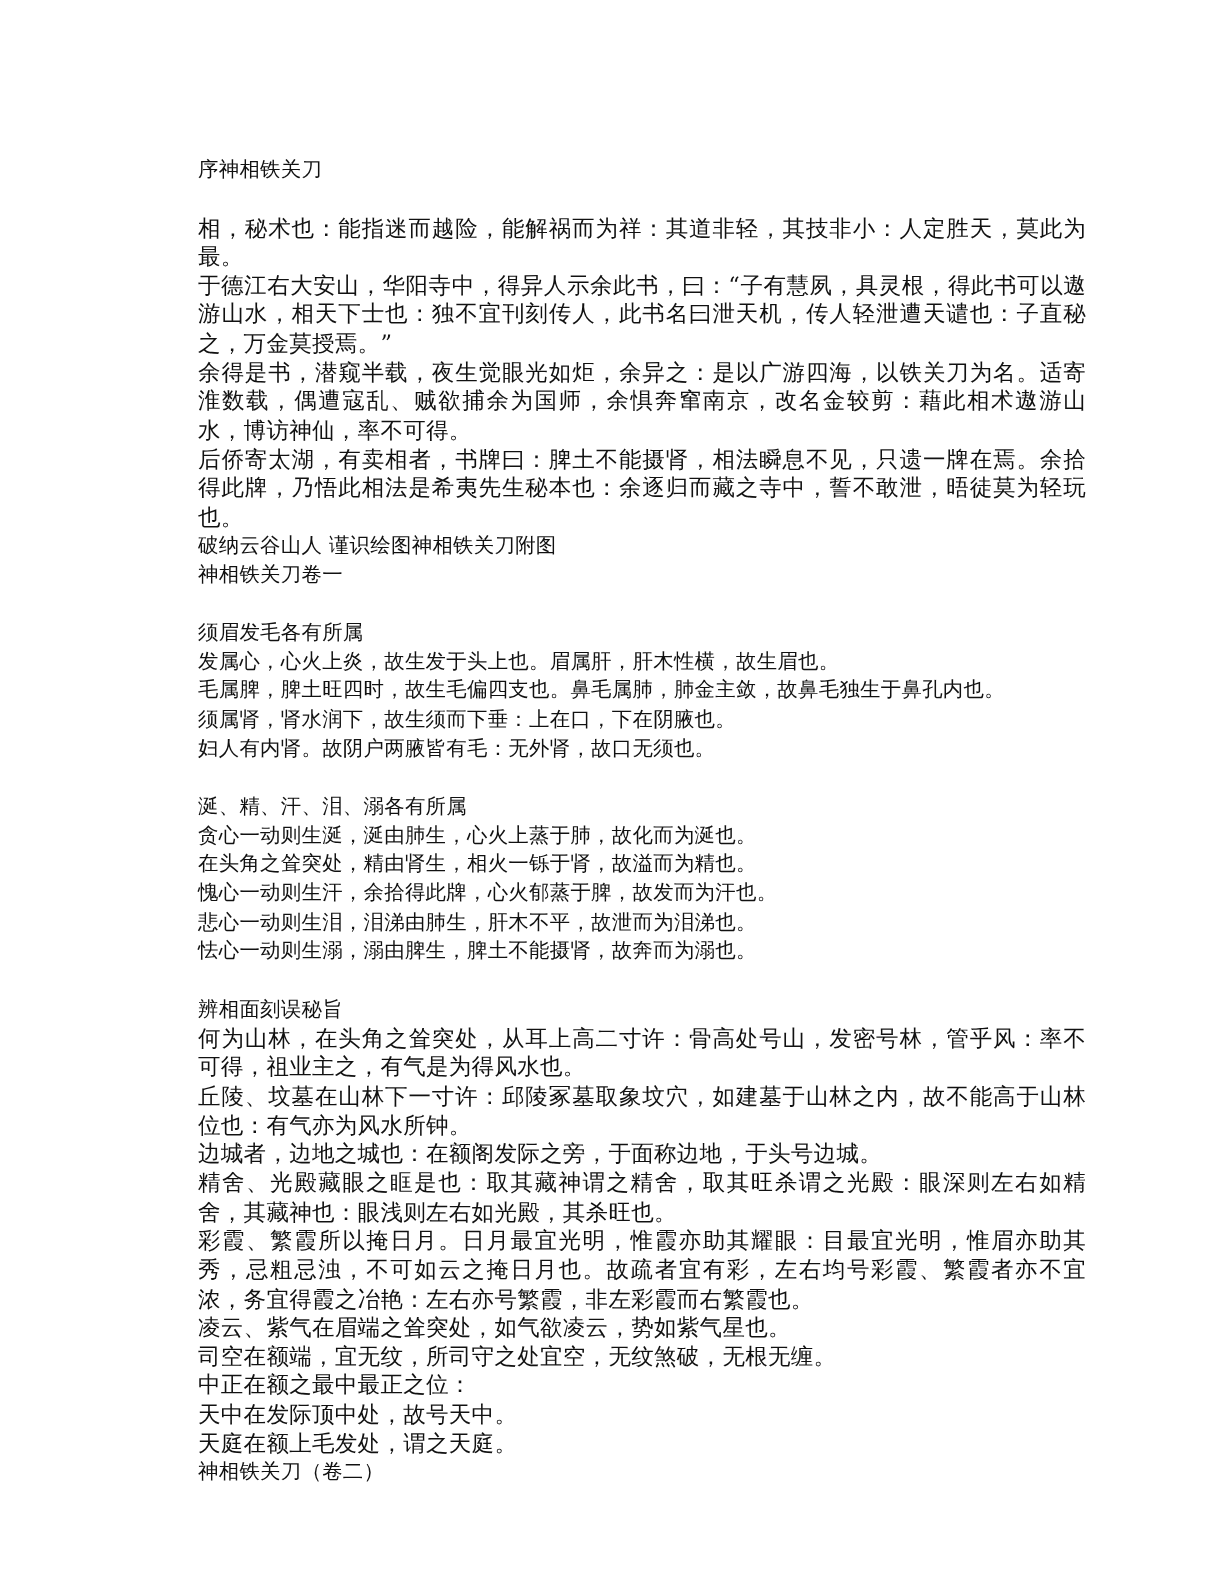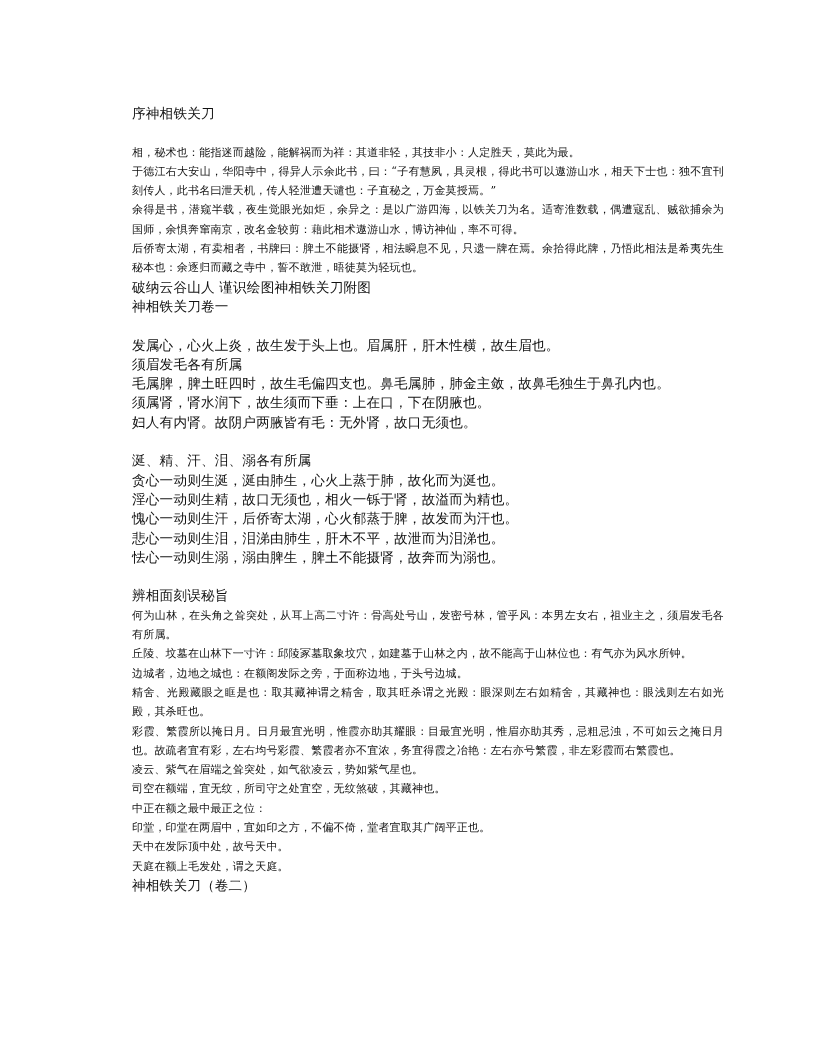--- a/index.html
+++ b/index.html
@@ -24,21 +24,21 @@
     }
     .line {
       font-size: 13.6px;
       line-height: 19.3px;
       height: 19.3px;
       white-space: nowrap;
       letter-spacing: 0.2px;
       margin: 0;
     }
     .para {
-      font-size: 11px;
+      font-size: 15px;
       line-height: 19.3px;
       margin: 0;
       letter-spacing: 0.2px;
       text-align: justify;
       word-break: break-all;
     }
     .blank {
       height: 19.3px;
     }
     .section {
@@ -58,50 +58,49 @@
     <p class="para">于德江右大安山，华阳寺中，得异人示余此书，曰：“子有慧夙，具灵根，得此书可以遨游山水，相天下士也：独不宜刊刻传人，此书名曰泄天机，传人轻泄遭天谴也：子直秘之，万金莫授焉。”</p>
     <p class="para">余得是书，潜窥半载，夜生觉眼光如炬，余异之：是以广游四海，以铁关刀为名。适寄淮数载，偶遭寇乱、贼欲捕余为国师，余惧奔窜南京，改名金较剪：藉此相术遨游山水，博访神仙，率不可得。</p>
     <p class="para">后侨寄太湖，有卖相者，书牌曰：脾土不能摄肾，相法瞬息不见，只遗一牌在焉。余拾得此牌，乃悟此相法是希夷先生秘本也：余逐归而藏之寺中，誓不敢泄，晤徒莫为轻玩也。</p>
     <div class="line">破纳云谷山人 谨识绘图神相铁关刀附图</div>
     <div class="line">神相铁关刀卷一</div>
   </div>
 
   <div class="blank"></div>
 
   <div class="section">
+    <div class="line">须眉发毛各有所属</div>
     <div class="line">发属心，心火上炎，故生发于头上也。眉属肝，肝木性横，故生眉也。</div>
-    <div class="line">须眉发毛各有所属</div>
     <div class="line">毛属脾，脾土旺四时，故生毛偏四支也。鼻毛属肺，肺金主敛，故鼻毛独生于鼻孔内也。</div>
     <div class="line">须属肾，肾水润下，故生须而下垂：上在口，下在阴腋也。</div>
     <div class="line">妇人有内肾。故阴户两腋皆有毛：无外肾，故口无须也。</div>
   </div>
 
   <div class="blank"></div>
 
   <div class="section">
     <div class="line">涎、精、汗、泪、溺各有所属</div>
     <div class="line">贪心一动则生涎，涎由肺生，心火上蒸于肺，故化而为涎也。</div>
-    <div class="line">淫心一动则生精，故口无须也，相火一铄于肾，故溢而为精也。</div>
-    <div class="line">愧心一动则生汗，后侨寄太湖，心火郁蒸于脾，故发而为汗也。</div>
+    <div class="line">在头角之耸突处，精由肾生，相火一铄于肾，故溢而为精也。</div>
+    <div class="line">愧心一动则生汗，余拾得此牌，心火郁蒸于脾，故发而为汗也。</div>
     <div class="line">悲心一动则生泪，泪涕由肺生，肝木不平，故泄而为泪涕也。</div>
     <div class="line">怯心一动则生溺，溺由脾生，脾土不能摄肾，故奔而为溺也。</div>
   </div>
 
   <div class="blank"></div>
 
   <div class="section">
     <div class="line">辨相面刻误秘旨</div>
-    <p class="para">何为山林，在头角之耸突处，从耳上高二寸许：骨高处号山，发密号林，管乎风：本男左女右，祖业主之，须眉发毛各有所属。</p>
+    <p class="para">何为山林，在头角之耸突处，从耳上高二寸许：骨高处号山，发密号林，管乎风：率不可得，祖业主之，有气是为得风水也。</p>
     <p class="para">丘陵、坟墓在山林下一寸许：邱陵冢墓取象坟穴，如建墓于山林之内，故不能高于山林位也：有气亦为风水所钟。</p>
     <p class="para">边城者，边地之城也：在额阁发际之旁，于面称边地，于头号边城。</p>
     <p class="para">精舍、光殿藏眼之眶是也：取其藏神谓之精舍，取其旺杀谓之光殿：眼深则左右如精舍，其藏神也：眼浅则左右如光殿，其杀旺也。</p>
     <p class="para">彩霞、繁霞所以掩日月。日月最宜光明，惟霞亦助其耀眼：目最宜光明，惟眉亦助其秀，忌粗忌浊，不可如云之掩日月也。故疏者宜有彩，左右均号彩霞、繁霞者亦不宜浓，务宜得霞之冶艳：左右亦号繁霞，非左彩霞而右繁霞也。</p>
     <p class="para">凌云、紫气在眉端之耸突处，如气欲凌云，势如紫气星也。</p>
-    <p class="para">司空在额端，宜无纹，所司守之处宜空，无纹煞破，其藏神也。</p>
+    <p class="para">司空在额端，宜无纹，所司守之处宜空，无纹煞破，无根无缠。</p>
     <p class="para">中正在额之最中最正之位：</p>
-    <p class="para">印堂，印堂在两眉中，宜如印之方，不偏不倚，堂者宜取其广阔平正也。</p>
     <p class="para">天中在发际顶中处，故号天中。</p>
     <p class="para">天庭在额上毛发处，谓之天庭。</p>
   </div>
 
   <div class="line">神相铁关刀（卷二）</div>
 
 </div>
 
 </body></html>

